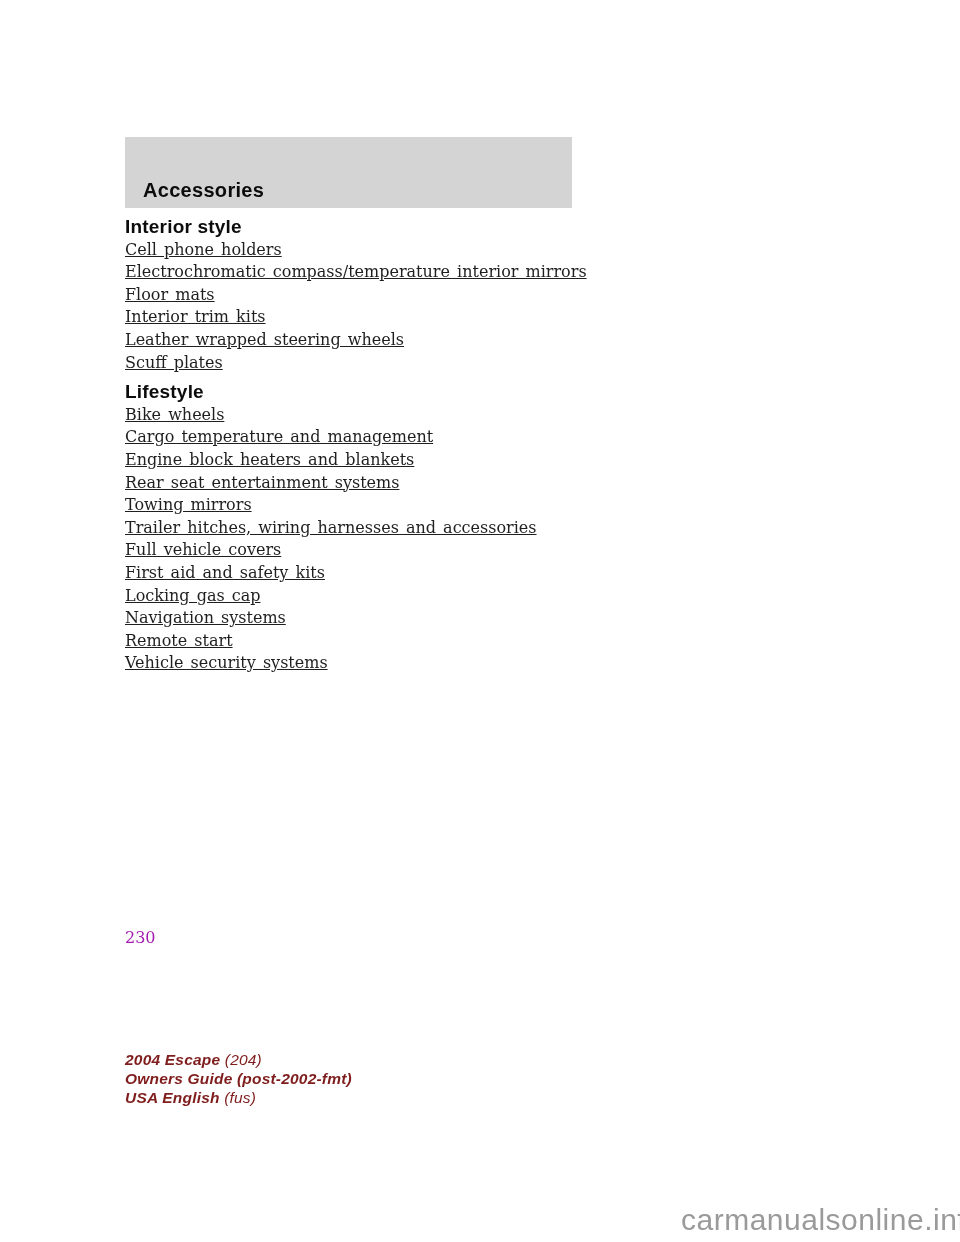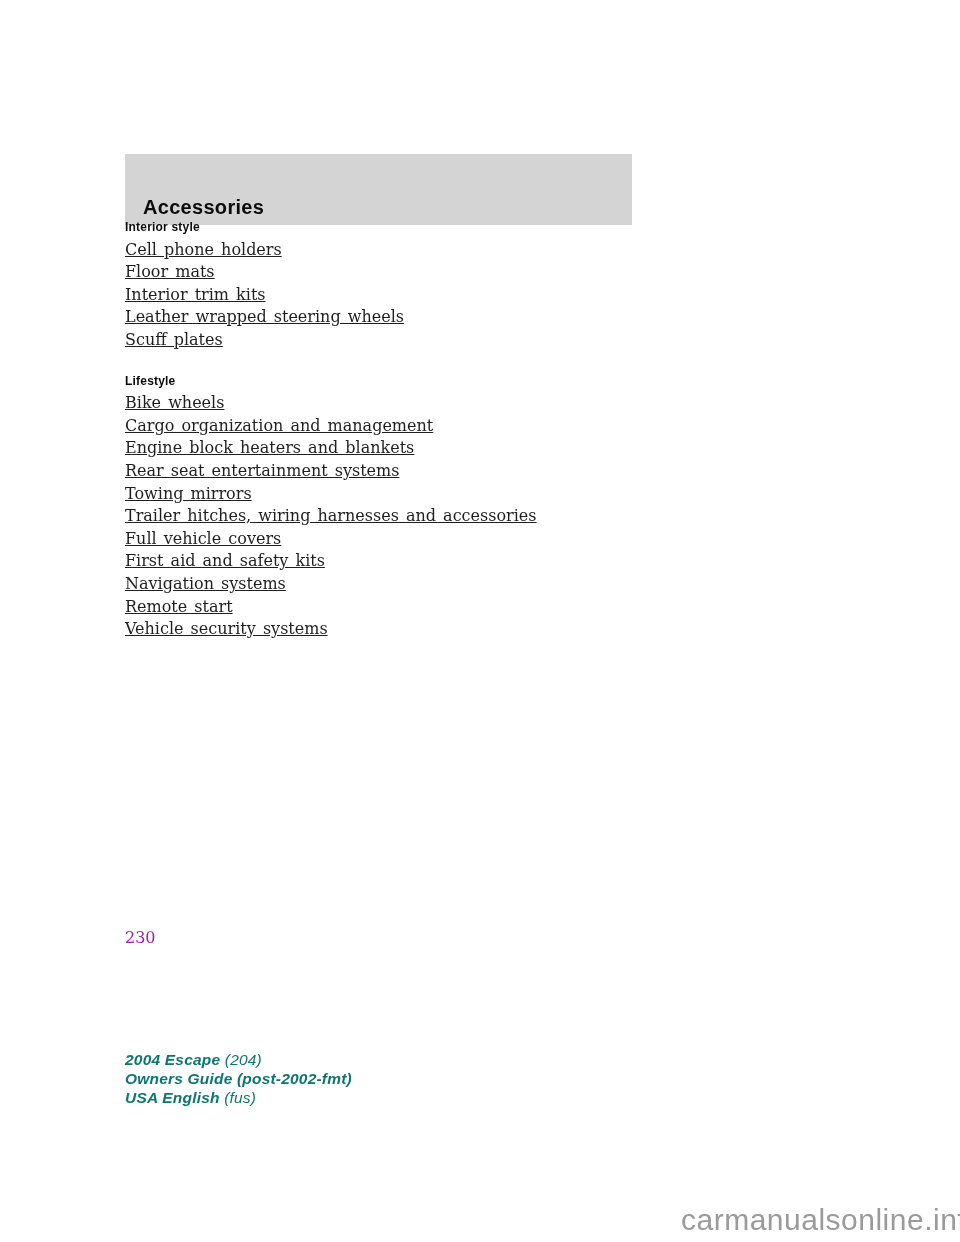--- a/index.html
+++ b/index.html
@@ -12,22 +12,22 @@
     width: 960px;
     height: 1242px;
     background: #ffffff;
     overflow: hidden;
     font-family: "Liberation Sans", sans-serif;
   }
   
   .header-bar {
     position: absolute;
     left: 125px;
-    top: 154px;
-    width: 507px;
+    top: 137px;
+    width: 447px;
     height: 71px;
     background: #d4d4d4;
   }
   .header-title {
     position: absolute;
     left: 18px;
     bottom: 6px;
     font-family: "Liberation Sans", sans-serif;
     font-weight: bold;
     font-size: 20px;
@@ -37,27 +37,27 @@
   
   .content {
     position: absolute;
     left: 125px;
     top: 216px;
     width: 540px;
   }
   .section-heading {
     font-family: "Liberation Sans", sans-serif;
     font-weight: bold;
-    font-size: 12px;
+    font-size: 19px;
     line-height: 22.6px;
     color: #0c0c0c;
     letter-spacing: 0.2px;
   }
   .section-heading.gap {
-    margin-top: 18px;
+    margin-top: 7px;
   }
   .list-item {
     font-family: "DejaVu Serif", serif;
     font-size: 16px;
     line-height: 22.6px;
     color: #1f1f1f;
     word-spacing: 2px;
     text-decoration: underline;
   }
   
@@ -104,41 +104,43 @@
 
 <div id="page">
 
   <div class="header-bar" style="background: rgb(212, 212, 212);">
     <div class="header-title">Accessories</div>
   </div>
 
   <div class="content" id="content">
       <div class="section-heading">Interior style</div>
       <div class="list-item">Cell phone holders</div>
+      <div class="list-item">Electrochromatic compass/temperature interior mirrors</div>
       <div class="list-item">Floor mats</div>
       <div class="list-item">Interior trim kits</div>
       <div class="list-item">Leather wrapped steering wheels</div>
       <div class="list-item">Scuff plates</div>
       <div class="section-heading gap">Lifestyle</div>
       <div class="list-item">Bike wheels</div>
-      <div class="list-item">Cargo organization and management</div>
+      <div class="list-item">Cargo temperature and management</div>
       <div class="list-item">Engine block heaters and blankets</div>
       <div class="list-item">Rear seat entertainment systems</div>
       <div class="list-item">Towing mirrors</div>
       <div class="list-item">Trailer hitches, wiring harnesses and accessories</div>
       <div class="list-item">Full vehicle covers</div>
       <div class="list-item">First aid and safety kits</div>
+      <div class="list-item">Locking gas cap</div>
       <div class="list-item">Navigation systems</div>
       <div class="list-item">Remote start</div>
       <div class="list-item">Vehicle security systems</div>
     </div>
 
   <div class="page-number">230</div>
 
-  <div class="footer" style="color: #0f766e;">
+  <div class="footer" style="color: #7f1d1d;">
     <div><span class="b">2004 Escape</span> <span class="lt">(204)</span></div>
     <div><span class="b">Owners Guide (post-2002-fmt)</span></div>
     <div><span class="b">USA English</span> <span class="lt">(fus)</span></div>
   </div>
 
   <div class="watermark" style="color: rgb(154, 154, 154);">carmanualsonline.info</div>
 
 </div>
 
 </body></html>

